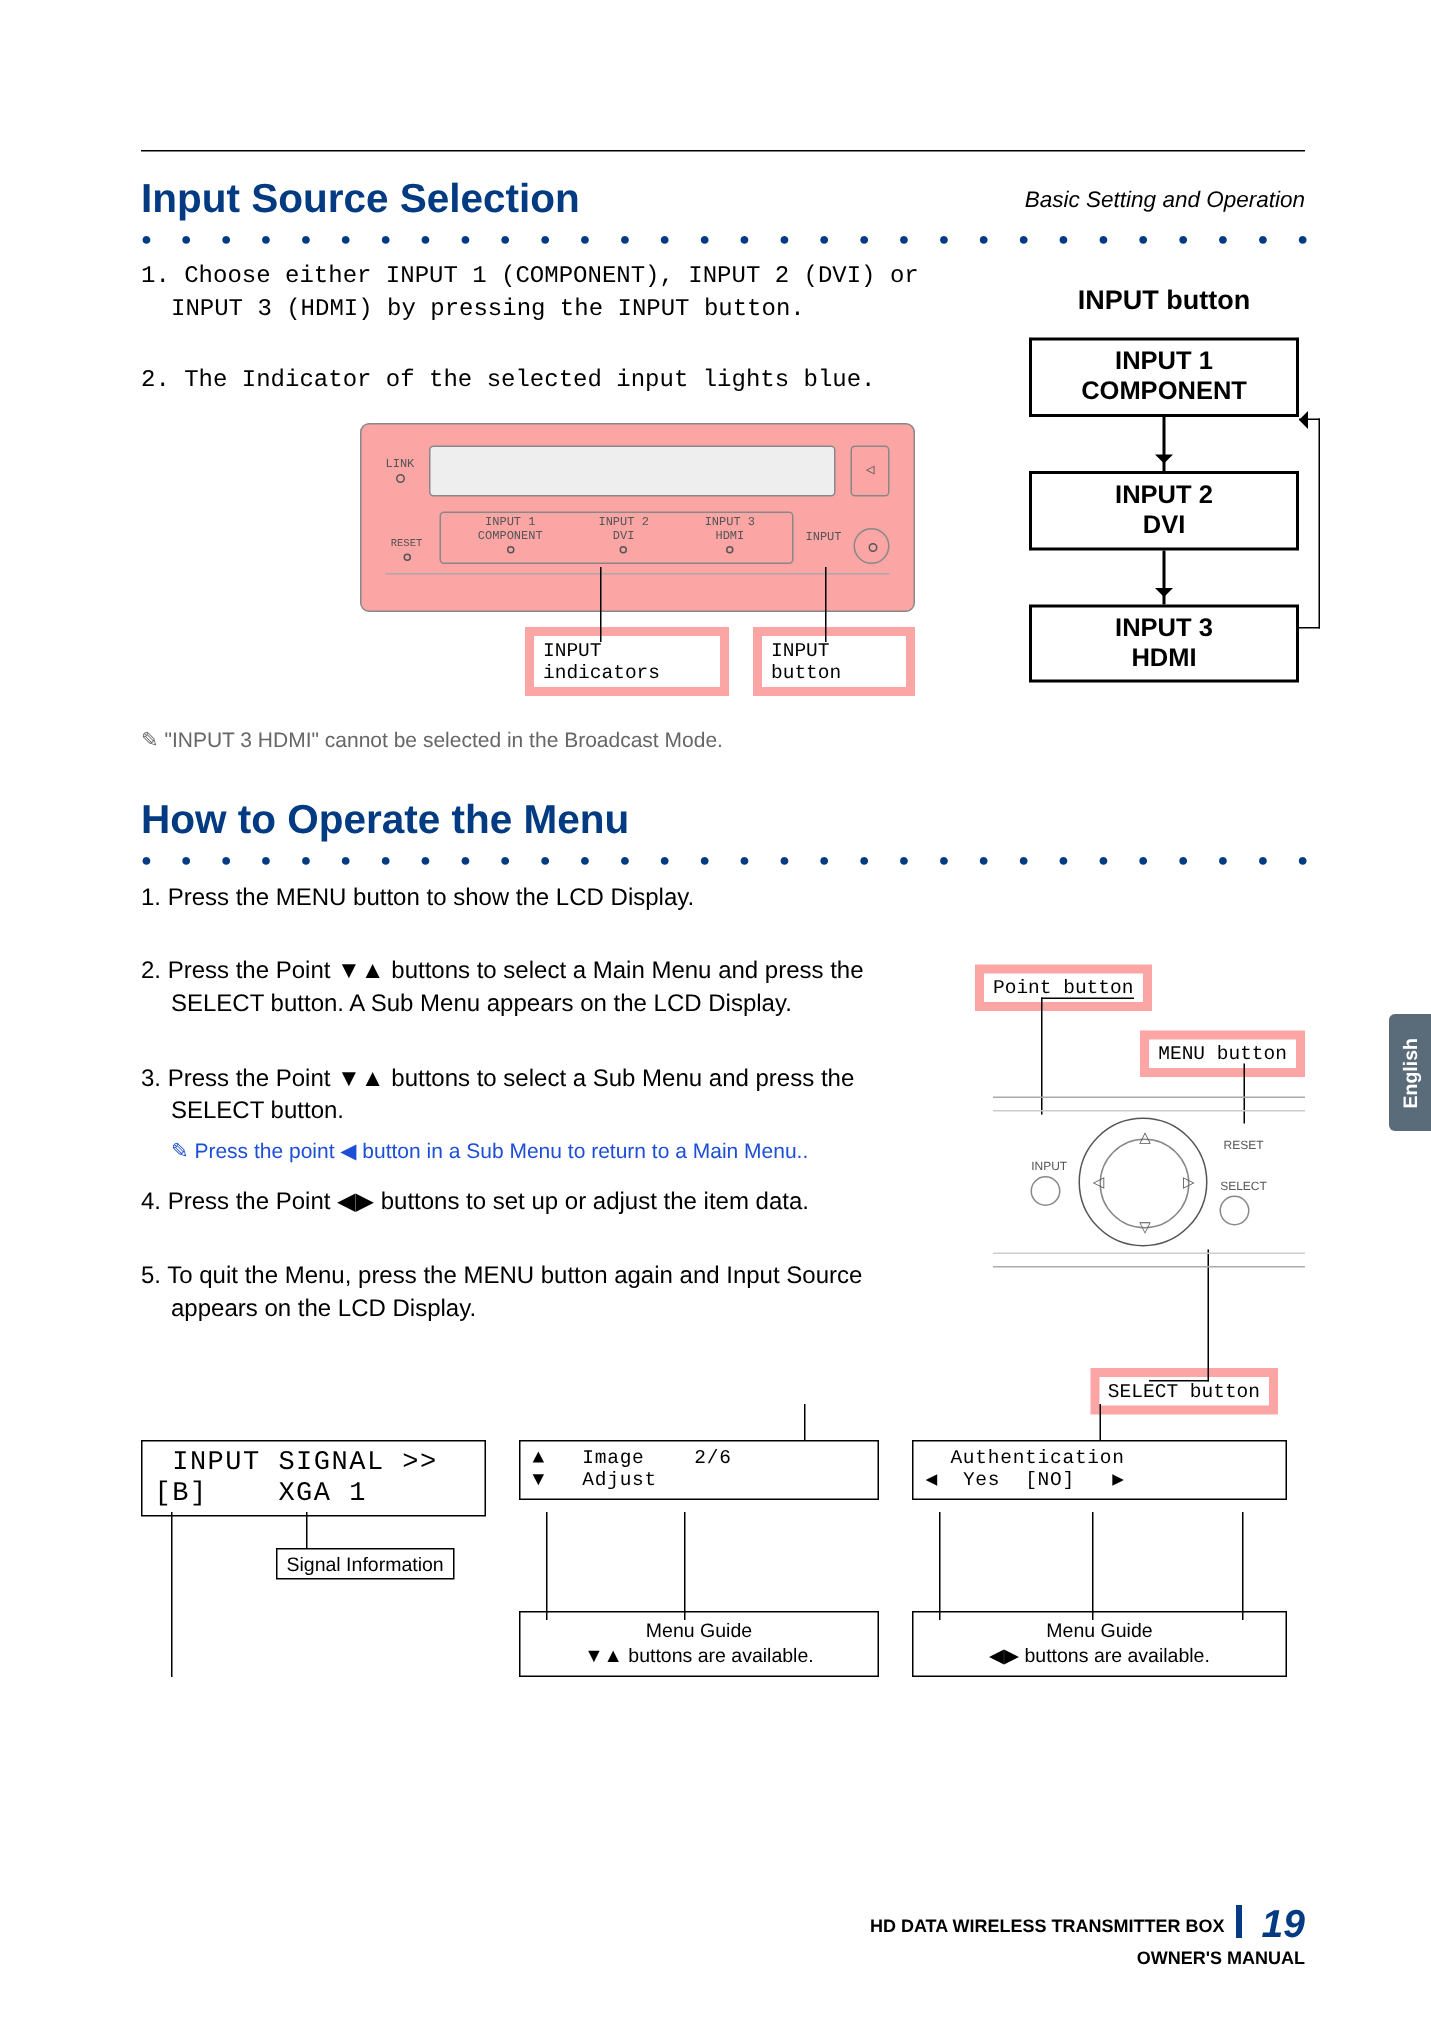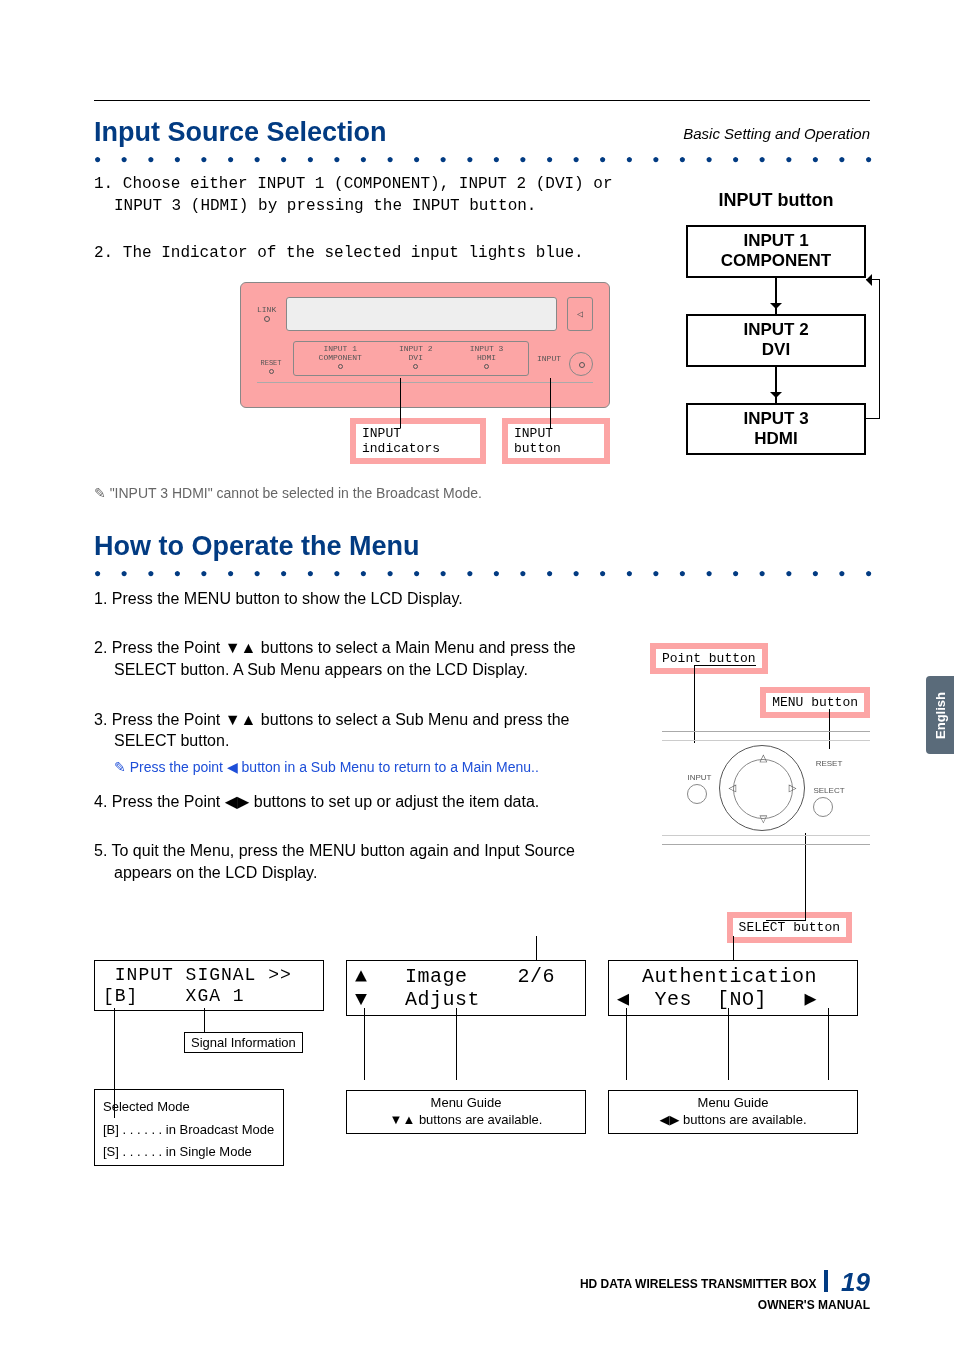--- a/index.html
+++ b/index.html
@@ -239,21 +239,21 @@
     border:1.5px solid #000;
     font-family: "Courier New", monospace;
     font-size:18px;
     padding:4px 8px;
     white-space:pre;
     letter-spacing:1px;
     background:#fff;
     line-height:1.15;
     position:relative;
   }
-  .lcd-small { font-size:20px; letter-spacing:0.5px; }
+  .lcd-small { font-size:13px; letter-spacing:0.5px; }
 
   .ex-callout { border:1px solid #000; font-size:13px; padding:2px 6px; background:#fff; position:absolute; }
   .thin-line { position:absolute; background:#000; }
 
   .mode-notes {
     font-size:13px;
     margin-top:4px;
     line-height:1.4;
   }
 
@@ -425,25 +425,20 @@
 
     <div class="ex-row">
 
       <div class="ex-col" style="width:230px;">
         <div class="lcd-screen"><span> INPUT SIGNAL &gt;&gt;</span>
 <span>[B]    XGA 1</span></div>
         <div class="thin-line" style="top:48px;left:20px;width:1px;height:110px;"></div>
         <div class="thin-line" style="top:48px;left:110px;width:1px;height:34px;"></div>
         <div class="thin-line" style="top:82px;left:110px;width:26px;height:1px;"></div>
         <div class="ex-callout" style="top:72px;left:90px;">Signal Information</div>
-        <div style="border:1px solid #000; padding:4px 8px; margin-top:78px; width:190px;">
-          <div class="mode-notes">Selected Mode</div>
-          <div class="mode-notes dots">[B] . . . . . . in Broadcast Mode</div>
-          <div class="mode-notes dots">[S] . . . . . . in Single Mode</div>
-        </div>
       </div>
 
       <div class="ex-col" style="width:240px;">
         <div class="lcd-screen lcd-small"><span>▲   Image    2/6</span>
 <span>▼   Adjust</span></div>
         <div class="thin-line" style="top:-24px;left:190px;width:1px;height:24px;"></div>
         <div class="thin-line" style="top:48px;left:18px;width:1px;height:72px;"></div>
         <div class="thin-line" style="top:48px;left:110px;width:1px;height:72px;"></div>
         <div class="menu-guide-box" style="margin-top:74px;">
           <div>Menu Guide</div>

